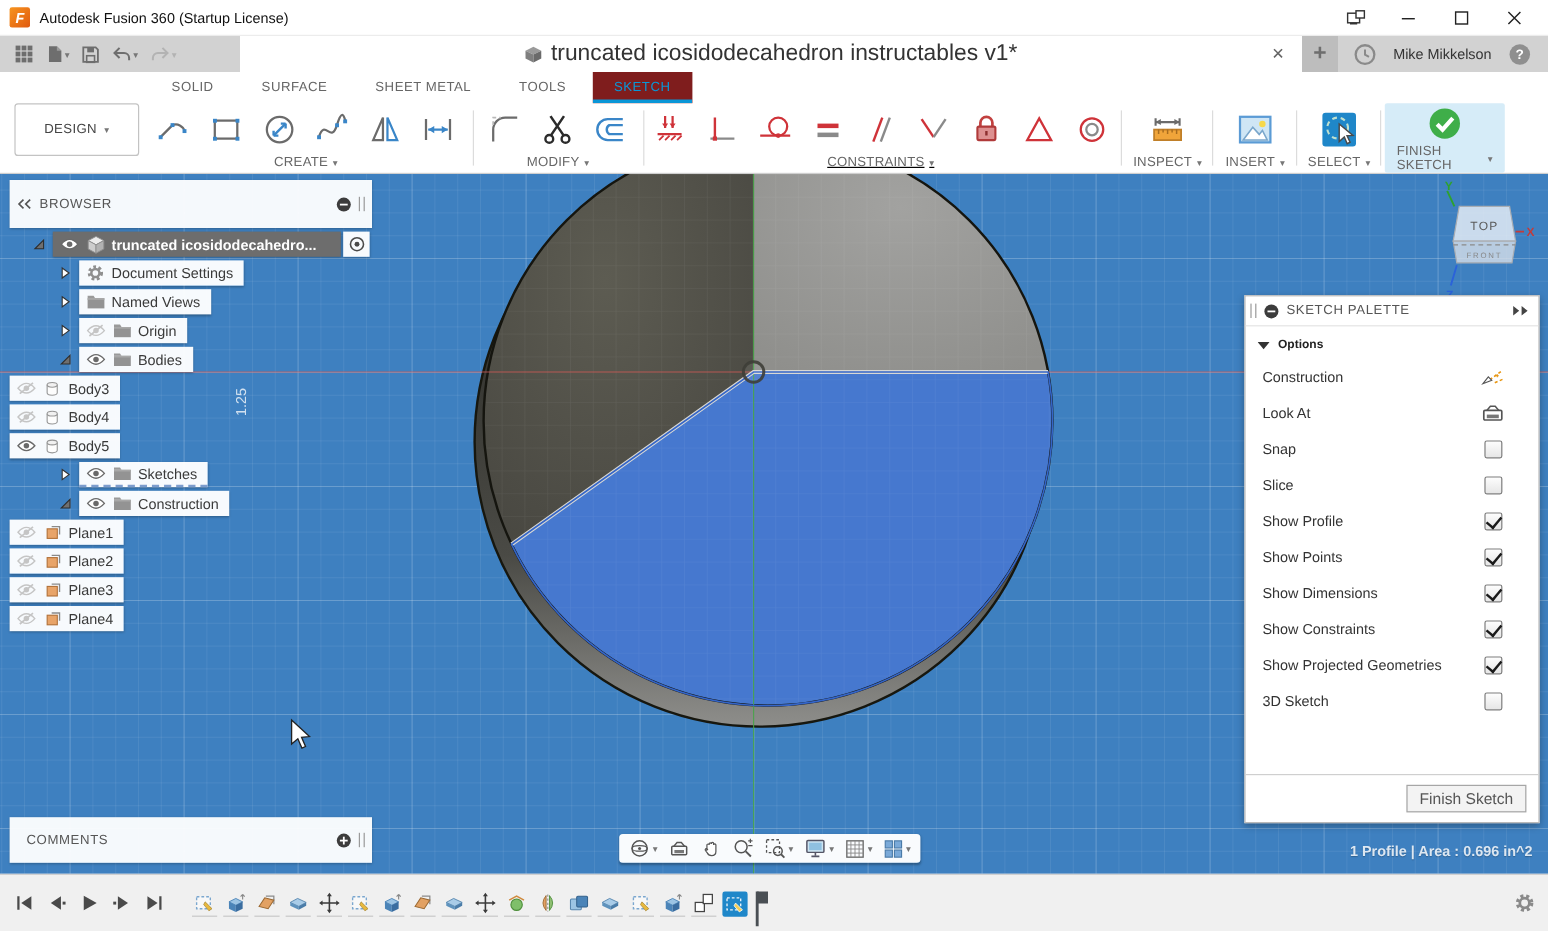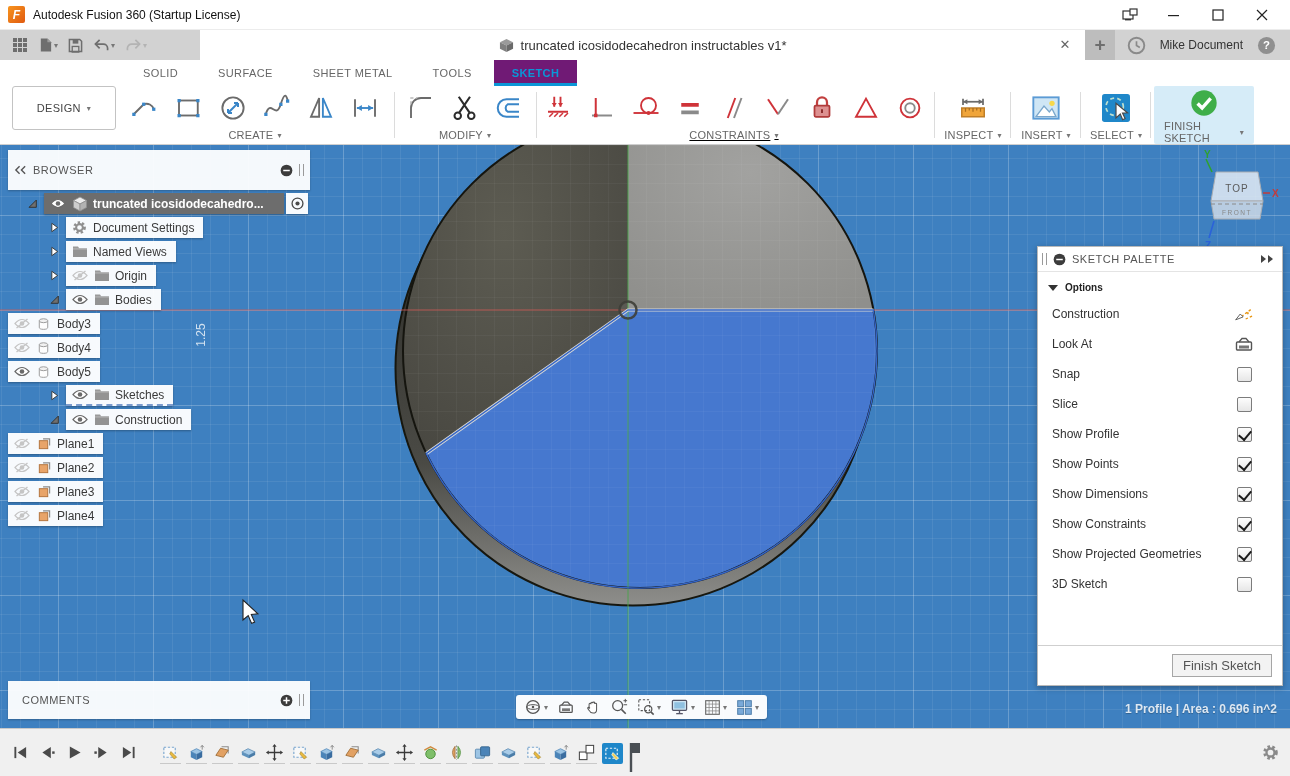--- a/index.html
+++ b/index.html
@@ -11,31 +11,31 @@
   #fusion-logo { width:17px; height:17px; border-radius:2px; background:linear-gradient(135deg,#f7941e,#e05a10); color:#fff; font-weight:bold; font-size:12px; display:flex; align-items:center; justify-content:center; margin-right:8px; font-style:italic; }
   #title-text { font-size:12px; color:#111; }
   #win-controls { margin-left:auto; display:flex; align-items:center; gap:4px; }
   .win-btn { width:40px; height:26px; display:flex; align-items:center; justify-content:center; }
 
   
   #tabstrip { height:30px; background:#d2d2d2; display:flex; align-items:stretch; }
   #qat { width:200px; display:flex; align-items:center; gap:6px; padding-left:10px; }
   .qat-ic { display:flex; align-items:center; gap:1px; padding:2px; }
   #doc-tab { flex:0 0 885px; background:#ffffff; display:flex; align-items:center; justify-content:center; position:relative; }
-  #doc-tab-inner { display:flex; align-items:center; gap:7px; font-size:13px; color:#333; }
+  #doc-tab-inner { display:flex; align-items:center; gap:7px; font-size:19px; color:#333; }
   #tab-close { position:absolute; right:12px; top:7px; font-size:13px; color:#666; width:16px; height:16px; text-align:center; line-height:16px; }
   #newtab-btn { width:30px; height:30px; background:#bdbdbd; display:flex; align-items:center; justify-content:center; color:#6e6e6e; font-size:19px; font-weight:bold; }
   #strip-right { flex:1; display:flex; align-items:center; gap:14px; padding:0 14px 0 10px; justify-content:flex-end; }
   #user-name { font-size:12px; color:#333; }
 
   
   #ribbon { height:85px; background:#fff; border-bottom:1px solid #cfcfcf; position:relative; }
   #ribbon-tabs { height:26px; display:flex; align-items:stretch; padding-left:125px; gap:4px; }
   .rtab { padding:0 18px; font-size:11px; color:#666; display:flex; align-items:center; letter-spacing:.4px; }
-  .rtab.active { background:#701a75; color:#0a96d7; font-weight:bold; box-shadow:inset 0 -3px 0 #0a96d7; }
+  .rtab.active { background:#7f1d1d; color:#0a96d7; font-weight:normal; box-shadow:inset 0 -3px 0 #0a96d7; }
   #ribbon-tools { position:relative; height:58px; }
   #design-btn { position:absolute; left:12px; top:0px; width:104px; height:44px; background:#fff; border:1px solid #c3c3c3; border-radius:3px; font-size:11px; color:#444; display:flex; align-items:center; justify-content:center; gap:6px; letter-spacing:.3px; }
   .rgroup { position:absolute; top:0; height:58px; display:flex; flex-direction:column; align-items:center; }
   .rgroup .ricons { flex:1; display:flex; align-items:center; gap:10px; }
   .rgroup .rlabel { font-size:11px; color:#666; padding-bottom:3px; display:flex; align-items:center; gap:4px; letter-spacing:.2px; }
   .rsep { position:absolute; top:6px; height:46px; width:1px; background:#dcdcdc; }
   .tool-ic { width:34px; height:34px; display:flex; align-items:center; justify-content:center; }
   #grp-finish { background:#d6ecf8; border-radius:2px; padding:0 10px; }
   .caret { font-size:8px; color:#777; }
 
@@ -186,21 +186,21 @@
       <span>truncated icosidodecahedron instructables v1*</span>
     </div>
     <span id="tab-close">✕</span>
   </div>
   <div id="newtab-btn">+</div>
   <div id="strip-right">
     <svg width="19" height="19" viewBox="0 0 20 20">
         <circle cx="10" cy="10" r="8.2" fill="none" stroke="#8a8a8a" stroke-width="2"></circle>
         <path d="M10 5.5 V10 L13.5 12" fill="none" stroke="#8a8a8a" stroke-width="1.8"></path>
       </svg>
-    <span id="user-name">Mike Document</span>
+    <span id="user-name">Mike Mikkelson</span>
     <svg width="19" height="19" viewBox="0 0 20 20">
         <circle cx="10" cy="10" r="9" fill="#8f8f8f"></circle>
         <text x="10" y="14.2" font-size="12" font-weight="bold" fill="#fff" text-anchor="middle" font-family="Liberation Sans, sans-serif">?</text>
       </svg>
   </div>
 </div>
 
 <div id="ribbon">
   <div id="ribbon-tabs">
       <div class="rtab">SOLID</div>

